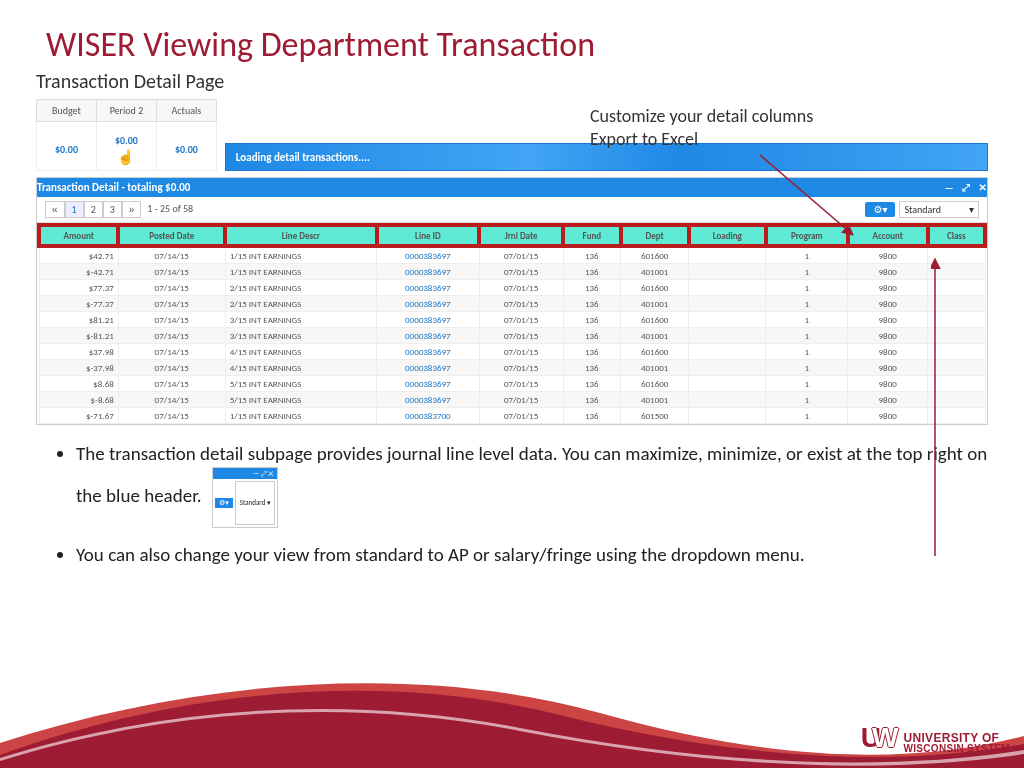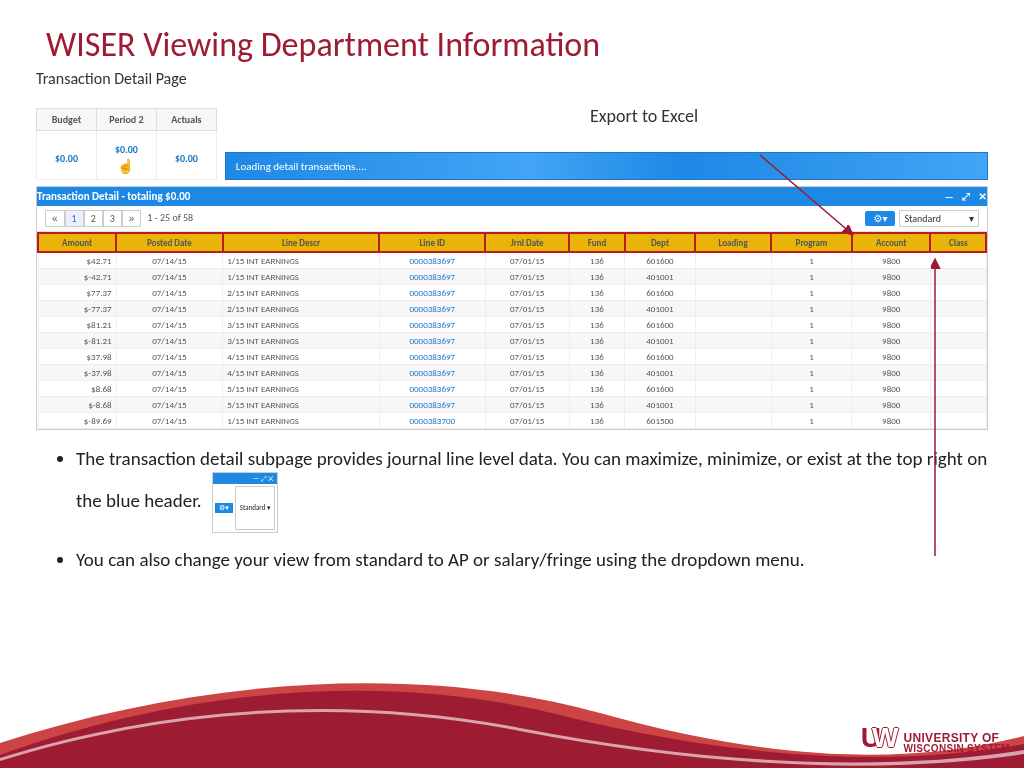--- a/index.html
+++ b/index.html
@@ -1,38 +1,38 @@
 <!DOCTYPE html>
 <html><head>
 <meta charset="utf-8">
 <style>
   * { box-sizing: border-box; margin: 0; padding: 0; }
   body { font-family: "Segoe UI", Calibri, Arial, sans-serif; background:#fff; width:1024px; height:768px; position:relative; overflow:hidden; color:#333; }
   .slide { padding: 24px 36px 0 36px; position:relative; height:100%; }
   h1.title { color:#9e1b34; font-weight:400; font-size:34px; margin-left:10px; margin-bottom:4px; }
-  .subtitle { font-size:16px; color:#333; margin-bottom:20px; }
+  .subtitle { font-size:20px; color:#333; margin-bottom:6px; }
   .callouts { position:absolute; left:590px; top:105px; font-size:18px; color:#333; line-height:1.3; }
   .top-tables { display:flex; gap:8px; align-items:flex-start; margin-bottom:4px; }
   .summary-table { border:1px solid #ccc; border-collapse:collapse; font-size:10px; background:#fff; }
-  .summary-table th { background:#f7f7f7; font-weight:700; padding:4px 8px; border:1px solid #ddd; color:#555; }
+  .summary-table th { background:#f7f7f7; font-weight:400; padding:4px 8px; border:1px solid #ddd; color:#555; }
   .summary-table td { padding:12px 18px 6px; border:1px solid #eee; text-align:center; color:#1b76c4; font-weight:700; }
   .cursor { font-size:14px; position:relative; top:2px; }
-  .loading-bar { background:linear-gradient(90deg,#1e88e5 0,#42a5f5 40%,#1e88e5 60%,#42a5f5 100%); height:28px; flex:1; display:flex; align-items:center; padding-left:10px; color:#fff; font-size:11px; font-weight:400; border:1px solid #1976d2; margin-top:44px; }
+  .loading-bar { background:linear-gradient(90deg,#1e88e5 0,#42a5f5 40%,#1e88e5 60%,#42a5f5 100%); height:28px; flex:1; display:flex; align-items:center; padding-left:10px; color:#fff; font-size:11px; font-weight:700; border:1px solid #1976d2; margin-top:44px; }
   .panel { border:1px solid #ccc; margin-top:6px; font-size:10px; }
   .panel-header { background:#1e88e5; color:#fff; padding:3px 0; font-size:11px; font-weight:700; display:flex; justify-content:space-between; align-items:center; }
   .hdr-icons span { margin-left:6px; font-size:10px; }
   .panel-bar { background:#fff; display:flex; justify-content:space-between; align-items:center; padding:4px 8px; border-bottom:1px solid #e0e0e0; }
   .pager { display:flex; gap:0; }
   .pager button, .pager span.pg { border:1px solid #ccc; background:#fff; color:#555; padding:1px 6px; font-size:10px; cursor:pointer; }
   .pager span.active { background:#eef; color:#1b76c4; }
   .view-controls { display:flex; gap:4px; align-items:center; }
   .gear-btn { background:#1e88e5; color:#fff; border:none; padding:2px 8px; font-size:10px; border-radius:2px; }
   .view-select { border:1px solid #ccc; padding:1px 4px; font-size:10px; display:flex; align-items:center; gap:28px; background:#fff; }
   .grid { width:100%; border-collapse:collapse; font-size:9px; }
-  .grid th { background:#eab308; border:2px solid #b91c1c; padding:3px 4px; font-weight:700; color:#555; }
+  .grid th { background:#5eead4; border:4px solid #b91c1c; padding:3px 4px; font-weight:700; color:#555; }
   .grid td { border:1px solid #eee; padding:2px 4px; text-align:right; color:#555; }
   .grid td.lnk { color:#1b76c4; text-align:center; }
   .grid td.c { text-align:center; }
   .grid td.l { text-align:left; }
   .grid tr:nth-child(even) td { background:#f7f7f7; }
   ul.bullets { margin:16px 0 0 24px; padding-left:16px; font-size:19px; color:#222; line-height:1.35; }
   ul.bullets li { margin-bottom:14px; }
   .mini-inset { display:inline-block; border:1px solid #ccc; vertical-align:middle; margin-left:6px; font-size:7px; }
   .mini-inset .mh { background:#1e88e5; color:#fff; padding:1px 4px; text-align:right; }
   .mini-inset .mb { display:flex; gap:2px; padding:2px; align-items:center; }
@@ -46,24 +46,25 @@
   .logo-text small { display:block; font-weight:800; }
   .logo-mark { font-family:Arial Black, Arial, sans-serif; font-weight:900; color:#9e1b34; font-size:28px; letter-spacing:-3px; }
   .logo-mark .w2 { color:#fff; text-shadow:-1px 0 #9e1b34,1px 0 #9e1b34,0 -1px #9e1b34,0 1px #9e1b34; margin-left:-6px; }
   
   .arrow { position:absolute; stroke:#9e1b34; stroke-width:1.5; fill:none; }
 </style>
 </head>
 <body>
 
 <div class="slide">
-  <h1 class="title">WISER Viewing Department Information</h1>
+  <h1 class="title">WISER Viewing Department Transaction</h1>
   <div class="subtitle">Transaction Detail Page</div>
 
   <div class="callouts">
+    <div>Customize your detail columns</div>
     <div>Export to Excel</div>
   </div>
 
   <div class="top-tables">
     <table class="summary-table">
       <tbody>
           <tr>
         <th>Budget</th>
         <th>Period 2</th>
         <th>Actuals</th>
@@ -245,21 +246,21 @@
             <td class="lnk">0000383697</td>
             <td class="c">07/01/15</td>
             <td class="c">136</td>
             <td class="c">401001</td>
             <td class="c"></td>
             <td class="c">1</td>
             <td class="c">9800</td>
             <td class="c"></td>
           </tr>
           <tr>
-            <td>$-89.69</td>
+            <td>$-71.67</td>
             <td class="c">07/14/15</td>
             <td class="l">1/15 INT EARNINGS</td>
             <td class="lnk">0000383700</td>
             <td class="c">07/01/15</td>
             <td class="c">136</td>
             <td class="c">601500</td>
             <td class="c"></td>
             <td class="c">1</td>
             <td class="c">9800</td>
             <td class="c"></td>

